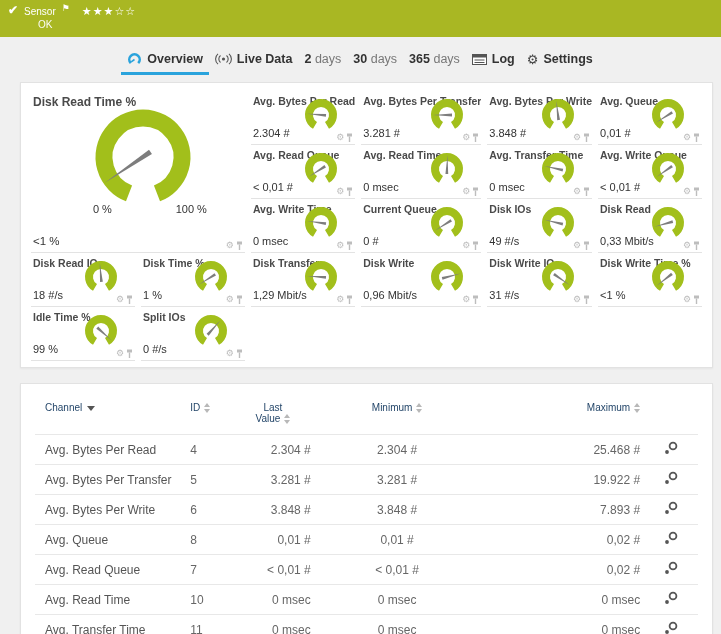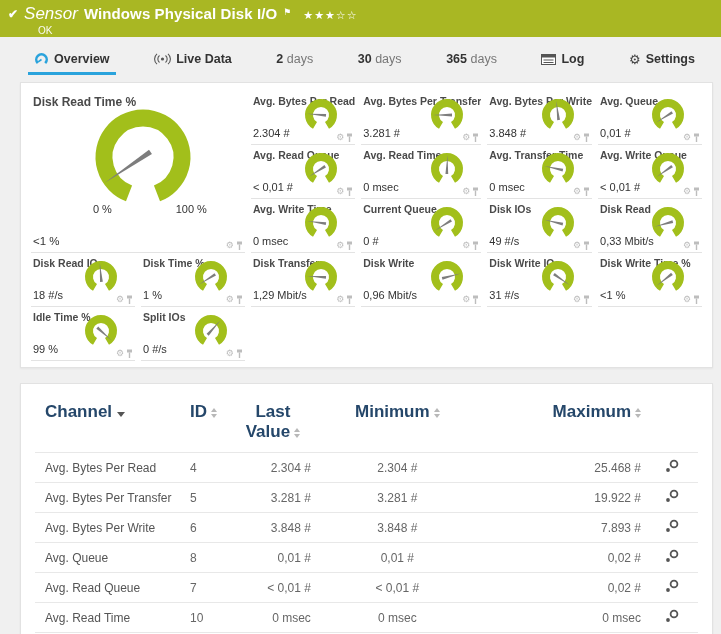--- a/index.html
+++ b/index.html
@@ -4,28 +4,28 @@
 <style>
   * { box-sizing: border-box; margin: 0; padding: 0; }
   html,body { background:#e9e9e9; }
   body { font-family:"Liberation Sans", sans-serif; }
   #screen { position:relative; width:721px; height:634px; background:#f0f0f0; overflow:hidden; }
 
   
   .hdr { height:37px; background:var(--green,#a9b723); color:#fff; padding:4px 10px 0 8px; }
   .hdr-line1 { display:flex; align-items:baseline; gap:6px; }
   .check { font-size:12px; font-weight:bold; position:relative; top:-1px; }
-  .kind { font-style:italic; font-size:17px; }
+  .kind { font-size:10px; }
   .title { font-size:15px; font-weight:bold; letter-spacing:.1px; }
   .flag { font-size:9px; vertical-align:super; position:relative; top:-4px; }
   .stars { font-size:11px; letter-spacing:1px; margin-left:6px; cursor:pointer; }
   .status { font-size:10px; font-weight:normal; margin:1px 0 0 30px; color:rgba(255,255,255,.95); }
 
   
-  .tabs { display:flex; justify-content:space-between; align-items:flex-end; margin:13px 20px 0 28px; }
+  .tabs { display:flex; justify-content:center; align-items:flex-end; margin:13px 29px 0 28px; }
   .tab { display:flex; align-items:center; gap:5px; font-size:12.5px; color:#555;
          padding:2px 6px 6px 6px; cursor:pointer; border-bottom:3px solid transparent; }
   .tab .t-strong { color:#333; font-weight:bold; }
   .tab .t-light { color:#777; }
   .tab.active { border-bottom-color:var(--blue,#2aa3dc); }
   .tab .ticon { display:inline-flex; align-items:center; }
   .tab .gear-glyph { font-size:13px; color:#444; line-height:1; }
 
   
   .card { background:#fff; border:1px solid #e2e2e2; margin:0 8px 0 20px; width:693px;
@@ -45,21 +45,21 @@
 
   .tile.big { grid-column:1 / span 2; grid-row:1 / span 3; }
   .tile.big .tile-title { font-size:12px; }
   .big-wrap { position:absolute; top:16px; right:12px; width:170px; }
   .axis-labels { display:flex; justify-content:space-between; padding:0 26px 0 30px;
                  font-size:11px; color:#333; margin-top:-8px; }
   .tile.big .tile-value { font-size:11.5px; }
 
   
   table { width:100%; border-collapse:collapse; }
-  th { font-size:17px; color:var(--th,#25476a); font-weight:bold; padding:4px 4px 10px 4px;
+  th { font-size:10px; color:var(--th,#25476a); font-weight:normal; padding:4px 4px 10px 4px;
        vertical-align:top; cursor:pointer; white-space:nowrap; }
   td { font-size:12px; color:#666; padding:6px 4px; border-top:1px solid #e8e8e8; white-space:nowrap; }
   th.c-channel, td.c-channel { text-align:left; width:152px; padding-left:10px; }
   th.c-id, td.c-id { text-align:left; width:46px; }
   th.c-last, td.c-last { text-align:right; width:86px;margin-top:24px; }
   th.c-last { text-align:center; }
   th.c-min, td.c-min { text-align:center; width:172px; }
   th.c-max, td.c-max { text-align:right; width:172px; }
   th.c-act, td.c-act { text-align:center; width:56px; }
   td.c-channel { color:#555; cursor:pointer; }
@@ -74,21 +74,20 @@
 </style>
 </head>
 <body>
 
 <div id="screen">
 
   <div class="hdr">
     <div class="hdr-line1">
       <span class="check">✔</span>
       <span class="kind">Sensor</span>
-      <span class="title">Windows Physical Disk I/O</span>
       <span class="flag">⚑</span>
       <span class="stars">★★★☆☆</span>
     </div>
     <div class="status">OK</div>
   </div>
 
   <div class="tabs" id="tab-bar">
       <div class="tab active">
         <span class="ticon">
           <svg width="15" height="14" viewBox="0 0 15 14">

